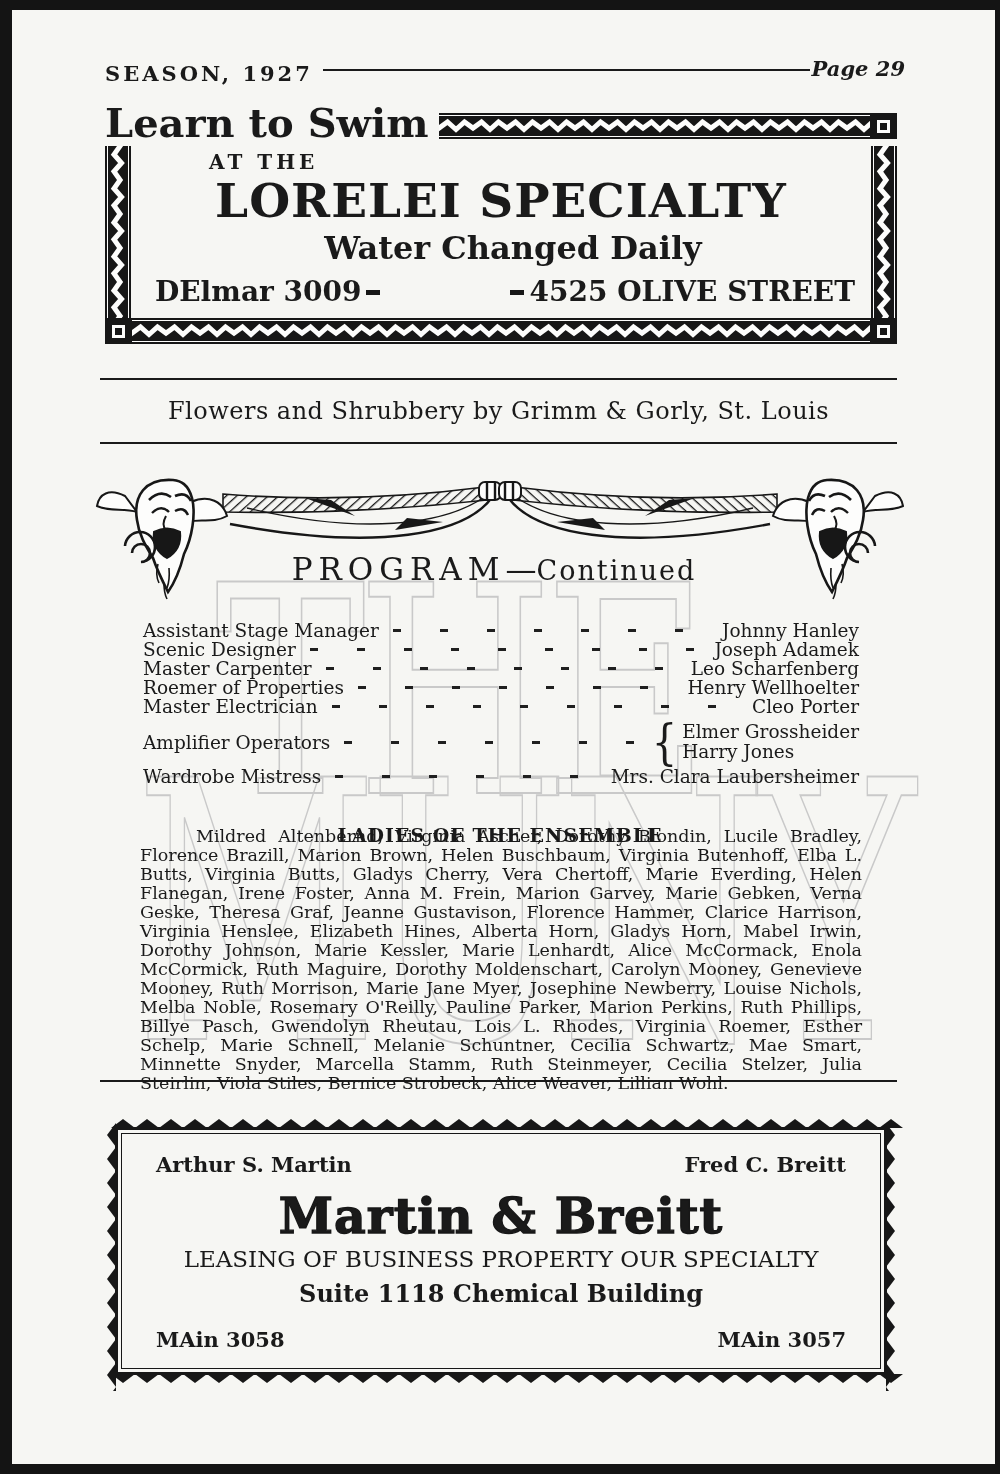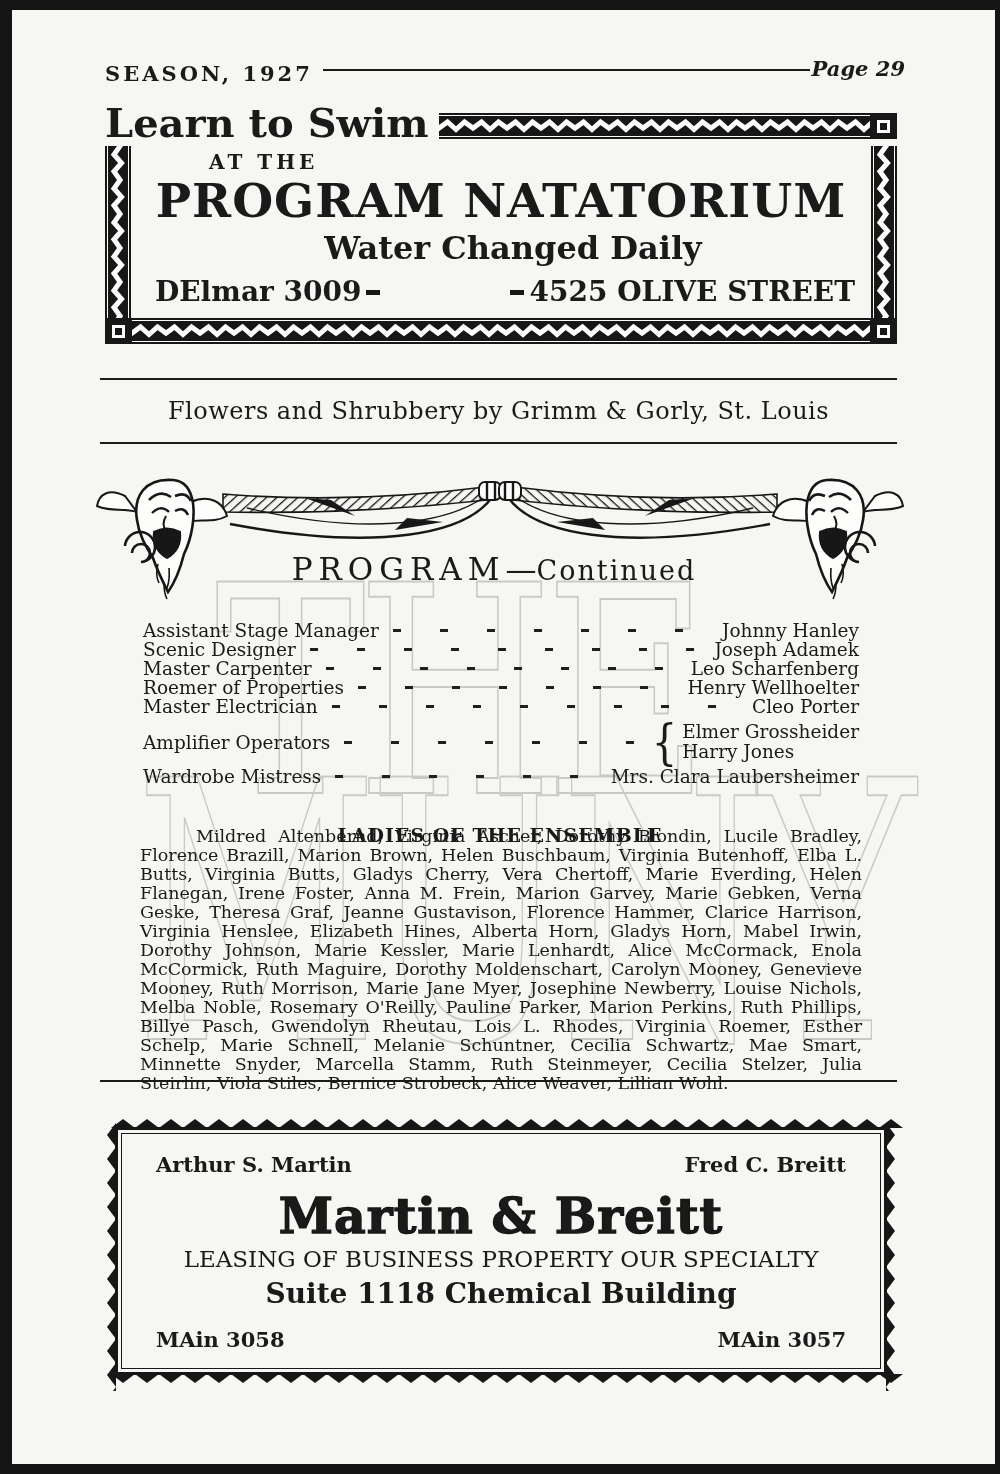--- a/index.html
+++ b/index.html
@@ -79,21 +79,21 @@
   .saw-top{left:6px;right:6px;top:2px;height:9px;}
   .saw-bottom{left:6px;right:6px;bottom:2px;height:9px;}
   .saw-left{top:6px;bottom:6px;left:2px;width:9px;}
   .saw-right{top:6px;bottom:6px;right:2px;width:9px;}
   .martin-box{position:absolute;inset:10px;border:3px solid #171717;}
   .martin-inner{position:absolute;inset:3px;border:1px solid #171717;box-sizing:border-box;padding:18px 34px;}
   .martin-names{display:flex;justify-content:space-between;font-size:21px;font-weight:bold;}
   .martin-company{text-align:center;font-size:49px;line-height:54px;font-weight:bold;margin-top:12px;
     -webkit-text-stroke:1.4px #171717;letter-spacing:1px;}
   .martin-tagline{text-align:center;font-size:23px;line-height:28px;margin-top:2px;}
-  .martin-suite{text-align:center;font-size:28px;line-height:34px;font-weight:bold;margin-top:4px;}
+  .martin-suite{text-align:center;font-size:24px;line-height:34px;font-weight:bold;margin-top:4px;}
   .martin-phones{display:flex;justify-content:space-between;font-size:21px;font-weight:bold;margin-top:16px;gap:40px;}
 
   
   .wm{position:absolute;z-index:1;color:transparent;-webkit-text-stroke:2px #c9c9c9;
     line-height:1;font-weight:normal;white-space:nowrap;transform-origin:left top;}
   .wm-the{top:548px;left:215px;font-size:290px;letter-spacing:-12px;transform:scaleX(0.78);}
   .wm-muny{top:735px;left:135px;font-size:360px;letter-spacing:-14px;transform:scaleX(0.66);}
 
   svg{display:block;}
 </style>
@@ -139,21 +139,21 @@
               <pattern id="zzv1" width="20" height="34" patternUnits="userSpaceOnUse">
             <rect width="20" height="34" fill="#171717"></rect>
             <polyline points="13.5,-2 6,8.5 13.5,17 6,25.5 13.5,36" fill="none" stroke="#fdfdfc" stroke-width="5"></polyline>
           </pattern>
             </defs>
           <rect width="20" height="100%" fill="url(#zzv1)"></rect>
         </svg>
       </div>
       <div class="lor-content">
         <div class="lor-atthe">AT THE</div>
-        <div class="lor-name">PROGRAM NATATORIUM</div>
+        <div class="lor-name">LORELEI SPECIALTY</div>
         <div class="lor-tag">Water Changed Daily</div>
         <div class="lor-phone-row">
           <span>DElmar 3009</span>
           <span class="lor-dashes">
               <span class="dash"></span>
               <span class="dash"></span>
             </span>
           <span>4525 OLIVE STREET</span>
         </div>
       </div>

